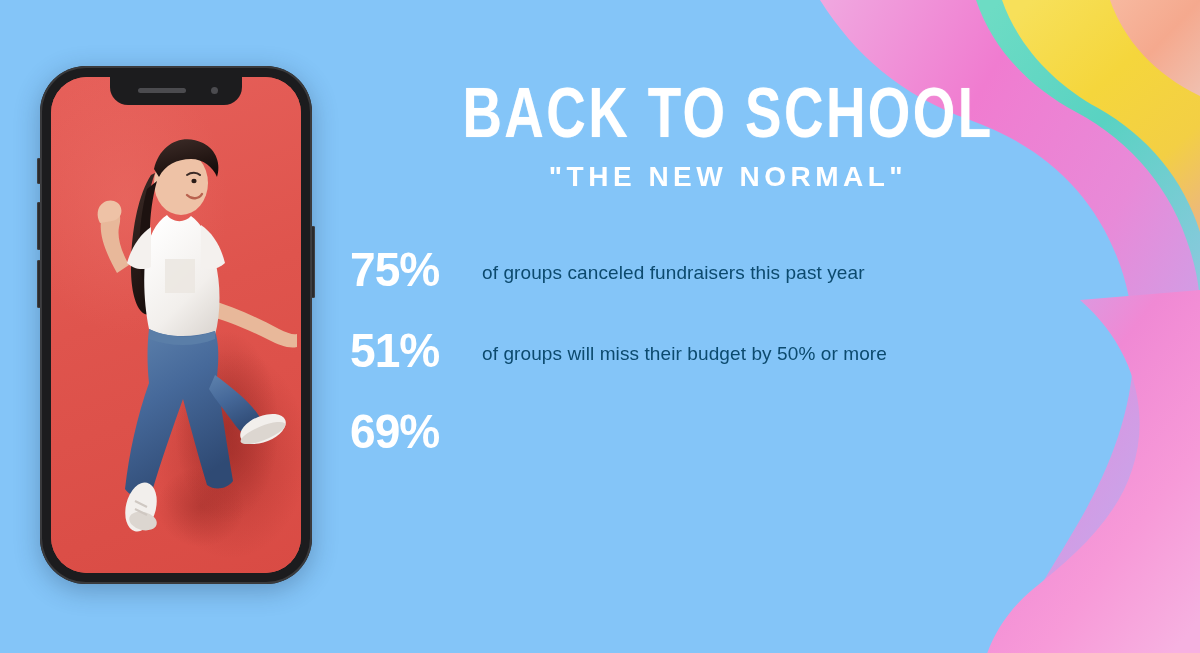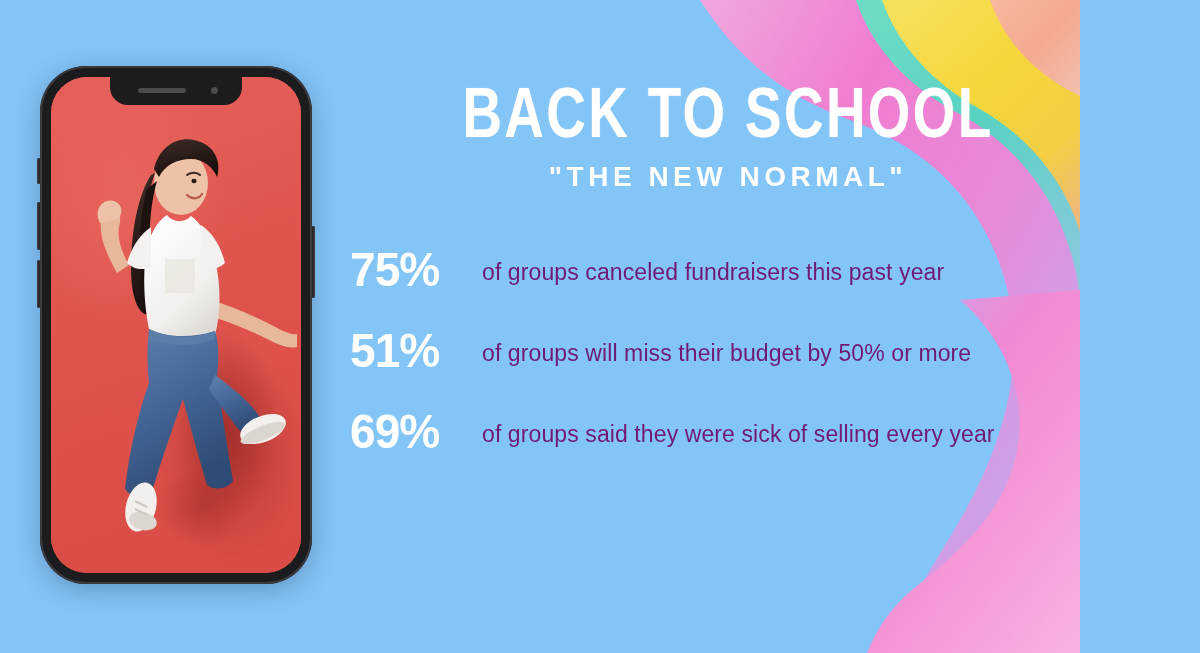--- a/index.html
+++ b/index.html
@@ -6,21 +6,21 @@
 
   html, body {
     width:1200px; height:653px;
     overflow:hidden;
     background:#84c5f8;
     font-family:"Liberation Sans", sans-serif;
   }
 
   #canvas {
     position:relative;
-    width:1080px; height:653px;
+    width:1200px; height:653px;
     background:#84c5f8;
     overflow:hidden;
   }
 
   
   #wave-layer {
     position:absolute;
     top:0; right:0;
     width:420px; height:660px;
     pointer-events:none;
@@ -145,23 +145,23 @@
     color:#ffffff;
     line-height:1;
     letter-spacing:-1px;
     text-align:left;
     transform:scaleX(.94);
     transform-origin:left center;
   }
   .stat-text {
     flex:1;
     font-family:"Liberation Sans", sans-serif;
-    font-size:23px;
+    font-size:19px;
     font-weight:300;
-    color:#701a75;
+    color:#0c4a6e;
     line-height:1.35;
     padding-top:6px;
     letter-spacing:.1px;
   }
   .stat-row.two-line .stat-pct { padding-top:14px; }
   .stat-row.two-line .stat-text { padding-top:0; }
 </style>
 </head>
 <body>
 
@@ -331,19 +331,18 @@
       </div>
 
       <div class="stat-row">
         <div class="stat-pct">51%</div>
         <div class="stat-text">of groups will miss their budget by 50% or more</div>
       </div>
 
 
       <div class="stat-row">
         <div class="stat-pct">69%</div>
-        <div class="stat-text">of groups said they were sick of selling every year</div>
       </div>
 
     </div>
   </div>
 
 </div>
 
 </body></html>

